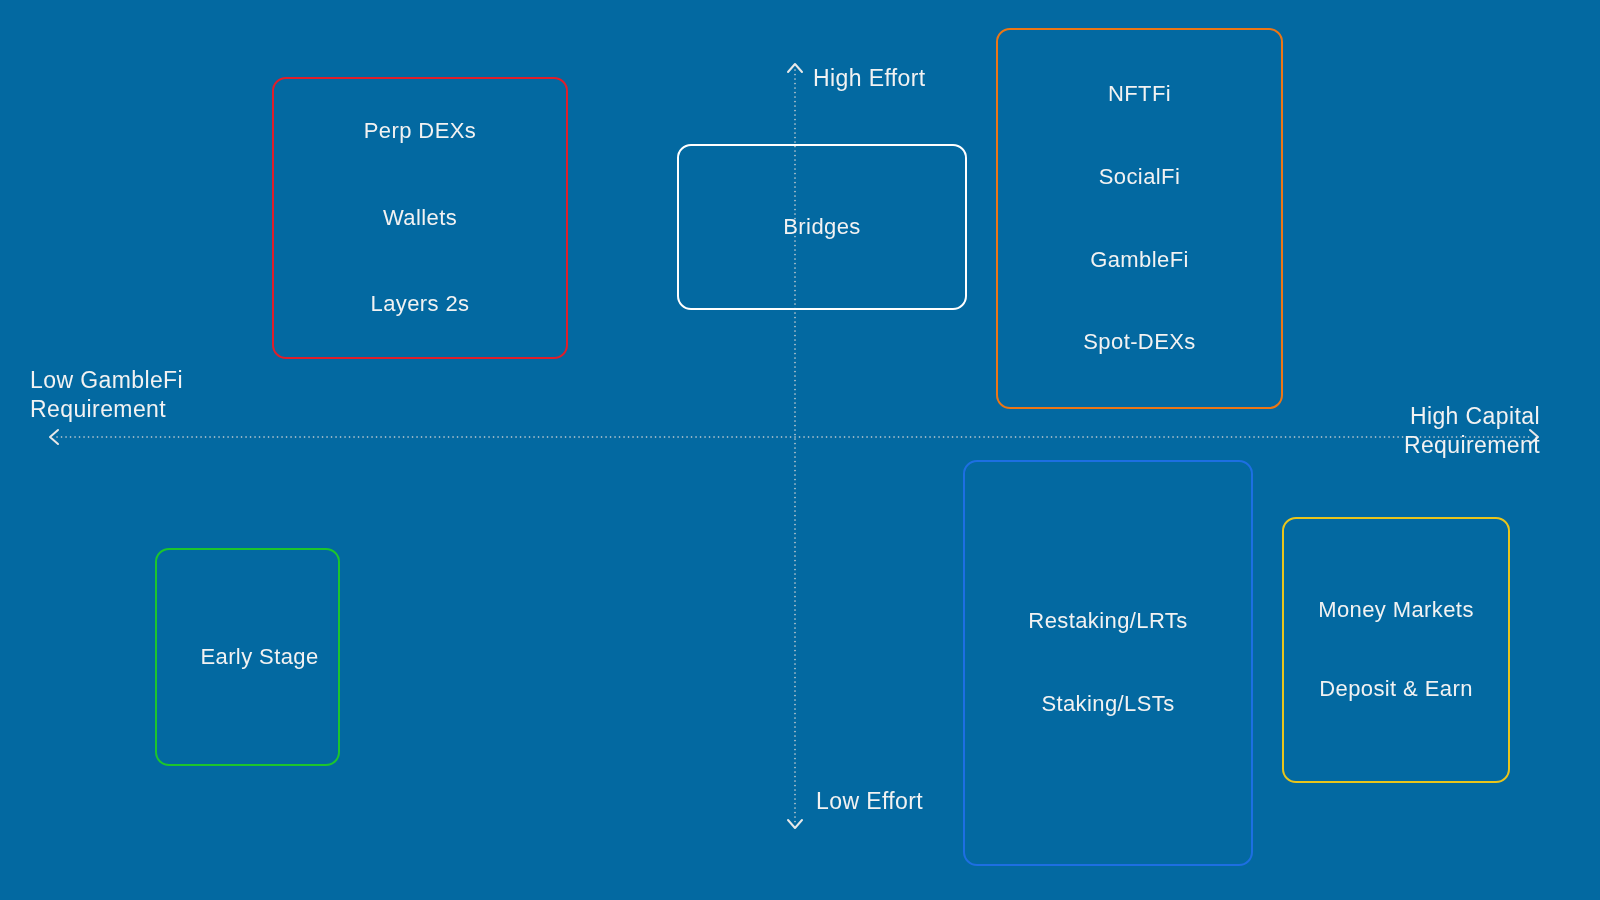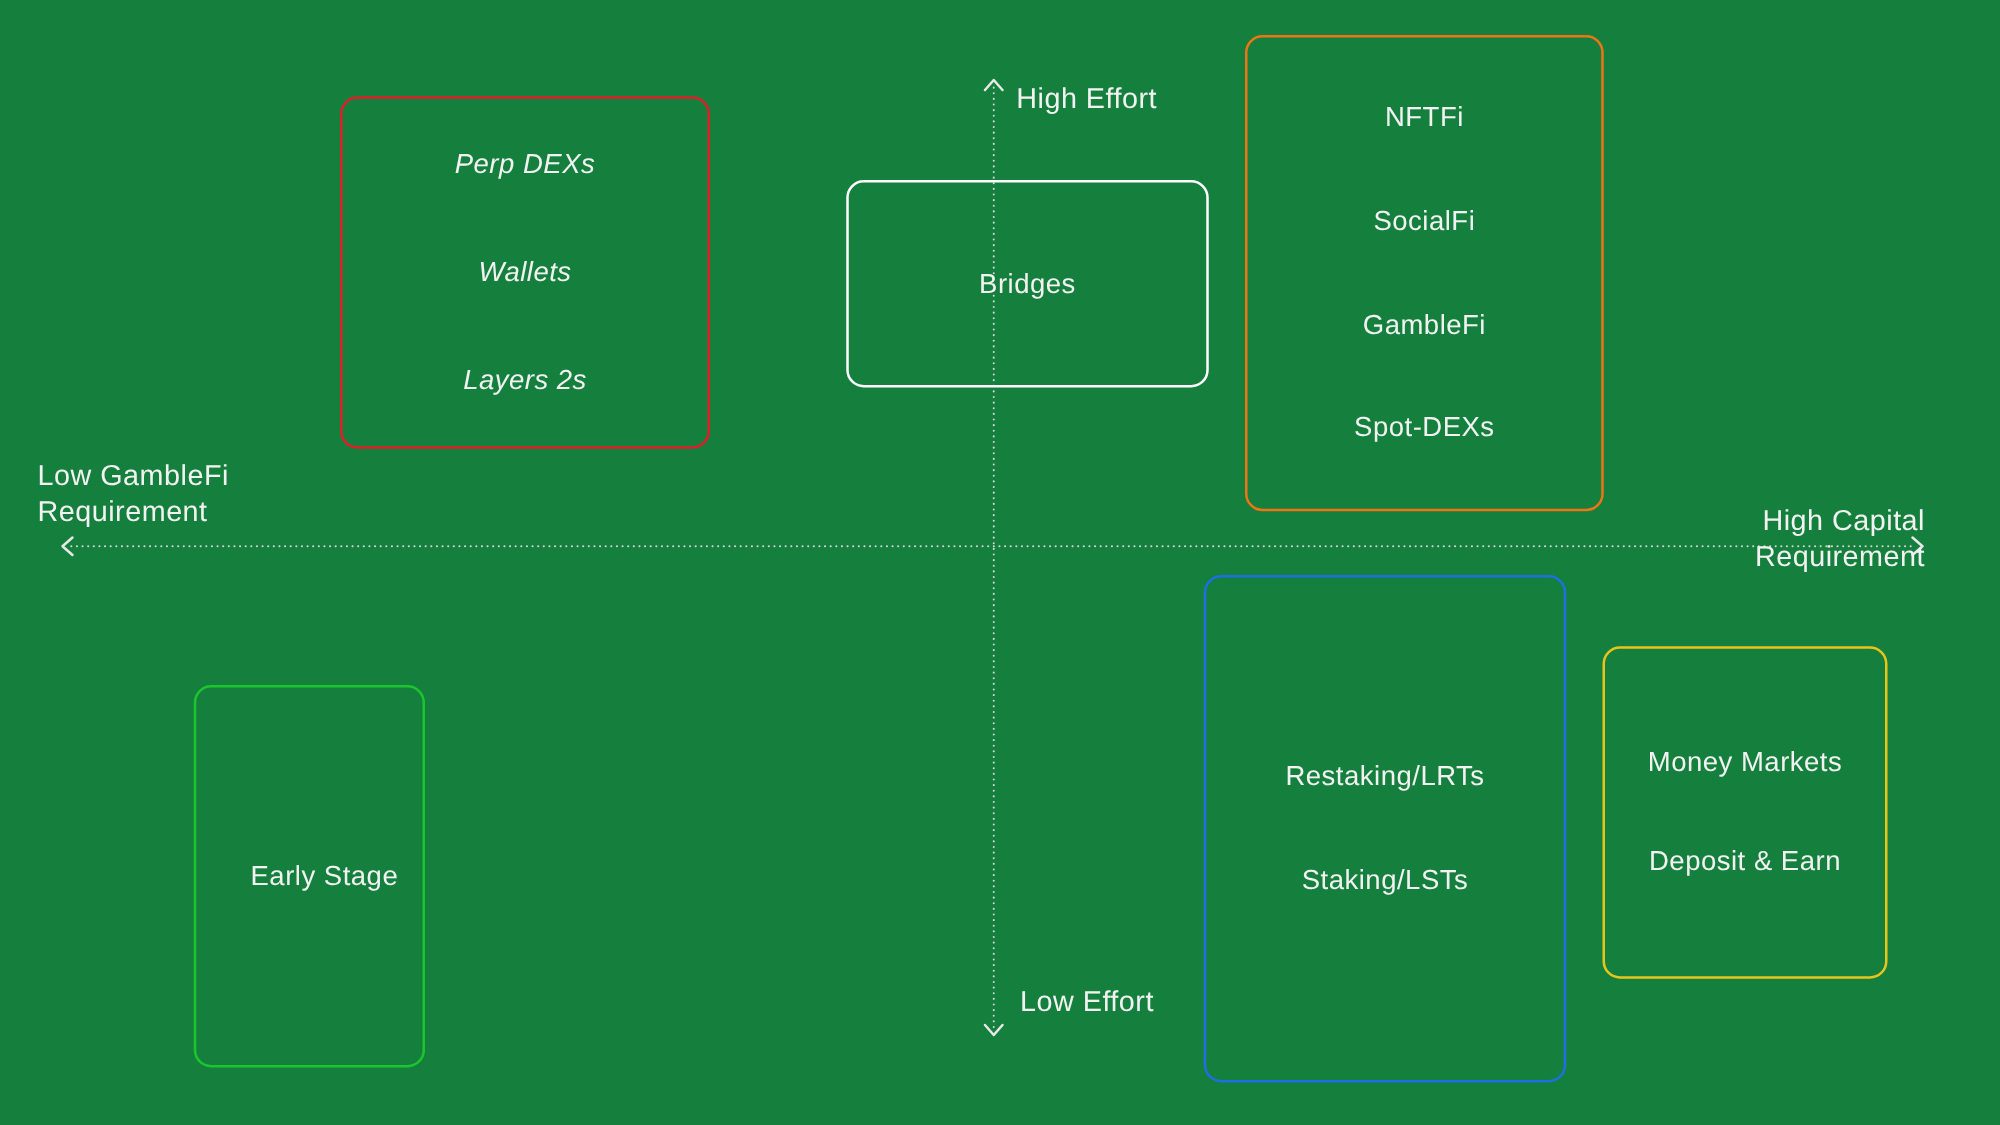--- a/index.html
+++ b/index.html
@@ -60,33 +60,33 @@
     font-size: 22px;
     letter-spacing: 0.4px;
     line-height: 1.3;
   }
   .qbox .item { display: block; padding: 0 8px; }
 
   
   #box-red     { left: 272px;  top: 77px;  width: 296px; height: 282px; gap: 58px; }
   #box-white   { left: 677px;  top: 144px; width: 290px; height: 166px; }
   #box-orange  { left: 996px;  top: 28px;  width: 287px; height: 381px; gap: 54px; text-align: right; }
-  #box-green   { left: 155px;  top: 548px; width: 185px; height: 306px; gap: 46px; padding-left: 24px; }
+  #box-green   { left: 155px;  top: 548px; width: 185px; height: 218px; gap: 46px; padding-left: 24px; }
   #box-blue    { left: 963px;  top: 460px; width: 290px; height: 406px; gap: 54px; }
   #box-yellow  { left: 1282px; top: 517px; width: 228px; height: 266px; gap: 50px; }
 
   #label-high-effort  { left: 813px; top: 64px; }
   #label-low-effort   { left: 816px; top: 787px; }
   #label-low-capital  { left: 30px;  top: 366px; }
   #label-high-capital { right: 60px; top: 366px; margin-top: 36px; }
 </style>
 </head>
 <body>
 
-<div class="canvas" style="background: #15803d; color: rgb(242, 242, 242);">
+<div class="canvas" style="background: #0369a1; color: rgb(242, 242, 242);">
 
   <svg class="axes" viewBox="0 0 1600 900" aria-hidden="true">
 
     <line class="dotline" x1="795" y1="70" x2="795" y2="822" stroke="#d4d4d4"></line>
     <polyline class="arrowhead" points="788,72 795,64 802,72"></polyline>
     <polyline class="arrowhead" points="788,820 795,828 802,820"></polyline>
 
     <line class="dotline" x1="57" y1="437" x2="1531" y2="437" stroke="#d4d4d4"></line>
     <polyline class="arrowhead" points="58,430 50,437 58,444"></polyline>
     <polyline class="arrowhead" points="1530,430 1538,437 1530,444"></polyline>
@@ -99,21 +99,21 @@
   <div class="axis-label" id="label-low-capital">
     <span>Low GambleFi</span><br>
     <span>Requirement</span>
   </div>
 
   <div class="axis-label right" id="label-high-capital">
     <span>High Capital</span><br>
     <span>Requirement</span>
   </div>
 
-  <div class="qbox" id="box-red" style="border-color: rgb(224, 30, 42); font-style: italic;">
+  <div class="qbox" id="box-red" style="border-color: rgb(224, 30, 42);">
     <span class="item">Perp DEXs</span>
     <span class="item">Wallets</span>
     <span class="item">Layers 2s</span>
   </div>
 
   <div class="qbox" id="box-white" style="border-color: rgb(255, 255, 255);">
     <span class="item">Bridges</span>
   </div>
 
   <div class="qbox" id="box-orange" style="border-color: rgb(236, 118, 21);">

